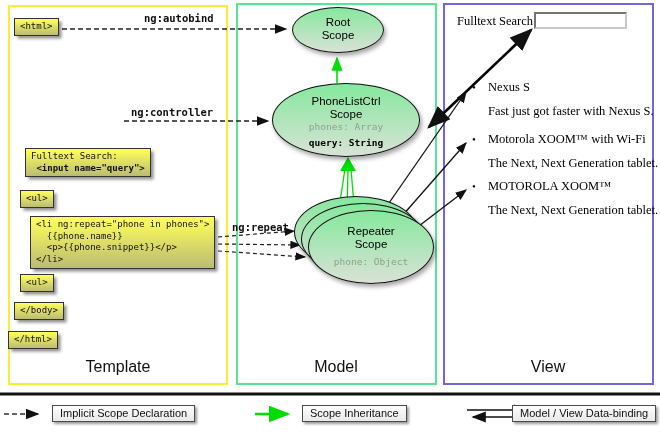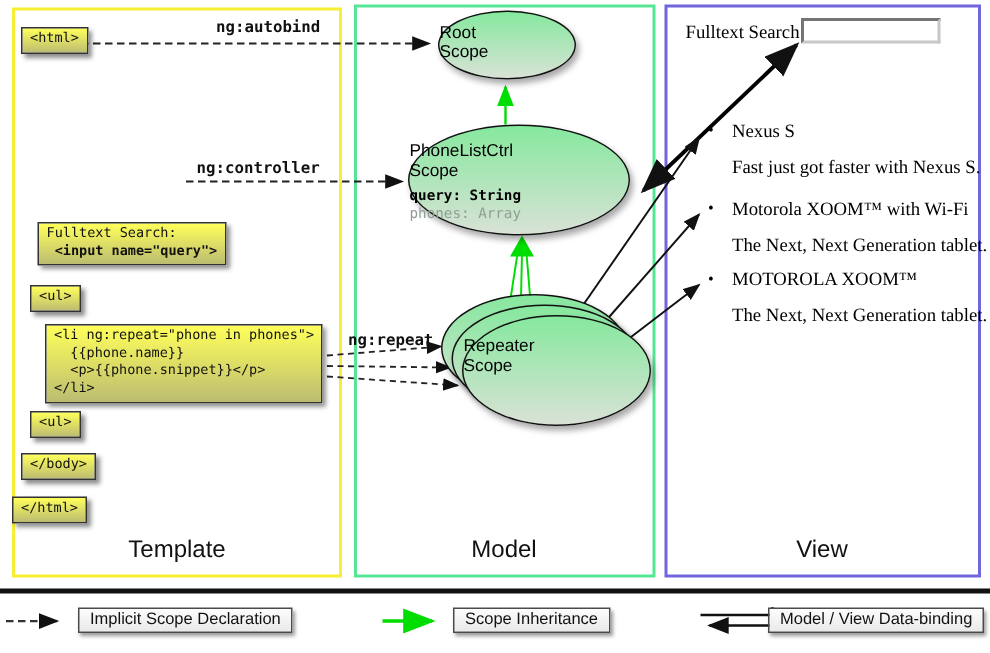--- a/index.html
+++ b/index.html
@@ -11,21 +11,21 @@
   .panel.view{left:443px;top:3px;width:207px;height:378px;border:2px solid var(--view_border,#7166de);}
   .panel-label{position:absolute;width:120px;text-align:center;font-size:16px;color:#111;}
   .code{position:absolute;white-space:pre;font-family:"DejaVu Sans Mono",monospace;font-size:9px;
         line-height:1.3;color:#111;padding:2px 5px;border:1px solid #333;
         background:linear-gradient(to bottom,var(--box_yellow_top,#ffff5a),var(--box_yellow_bottom,#bcbc72));
         box-shadow:2.5px 2.5px 3px rgba(0,0,0,.45);}
   .code b{font-weight:bold;}
   .arrow-label{position:absolute;font-family:"DejaVu Sans Mono",monospace;font-size:10.5px;font-weight:bold;color:#111;}
   .scope{position:absolute;border:1.8px solid #111;border-radius:50%;
          background:linear-gradient(to bottom,var(--scope_top,#86e89e),var(--scope_bottom,#d9e2d6));
-         box-shadow:2px 3px 4px rgba(0,0,0,.35);box-sizing:border-box;}
+         box-shadow:2px 3px 4px rgba(0,0,0,.35);text-align:center;box-sizing:border-box;}
   .scope .title{font-size:11.5px;line-height:1.15;color:#000;white-space:pre;}
   .scope .prop{font-family:"DejaVu Sans Mono",monospace;font-size:9.5px;line-height:1.25;}
   .prop.bold{font-weight:bold;color:#000;}
   .prop.muted{color:var(--prop_muted,#8f9f93);}
   .view-text{position:absolute;font-family:"Liberation Serif",serif;font-size:12.5px;color:#000;white-space:nowrap;}
   .bullet{position:absolute;font-family:"Liberation Serif",serif;font-size:11px;color:#000;}
   .search-input{position:absolute;left:534px;top:12px;width:85px;height:13px;border:2px inset #c8c8c8;
                 background:#fff;font-size:11px;padding:0 2px;}
   .legend-box{position:absolute;font-size:11px;color:#111;padding:1px 7px 2px 7px;border:1.6px solid #4a4a4a;
               background:linear-gradient(to bottom,#fdfdfd,#e9e9e9);box-shadow:1.5px 2px 2.5px rgba(0,0,0,.4);
@@ -109,29 +109,30 @@
   <div class="arrow-label" style="left:232px;top:221px;">ng:repeat</div>
 
   <div class="scope" style="left:292px;top:7px;width:92px;height:46px;padding-top:8px;">
     <div class="title">Root
 Scope</div>
   </div>
 
   <div class="scope" style="left:272px;top:83px;width:148px;height:74px;padding-top:11px;">
     <div class="title">PhoneListCtrl
 Scope</div>
+    <div class="prop muted">phones: Array</div>
     <div class="prop bold" style="margin-top:4px;">query: String</div>
-    <div class="prop muted">phones: Array</div>
   </div>
 
   <div class="scope" style="left:294px;top:196px;width:124px;height:72px;"></div>
   <div class="scope" style="left:301px;top:203px;width:124px;height:72px;"></div>
   <div class="scope" style="left:308px;top:210px;width:126px;height:74px;padding-top:14px;">
     <div class="title">Repeater
 Scope</div>
+    <div class="prop muted" style="margin-top:5px;">phone: Object</div>
   </div>
 
   <div class="view-text" style="left:457px;top:14px;">Fulltext Search:</div>
   <input class="search-input" type="text" value="" style="">
 
   <span class="bullet" style="left:472px;top:81px;">•</span>
   <div class="view-text" style="left:488px;top:80px;">Nexus S</div>
   <div class="view-text" style="left:488px;top:104px;">Fast just got faster with Nexus S.</div>
 
   <span class="bullet" style="left:472px;top:133px;">•</span>

